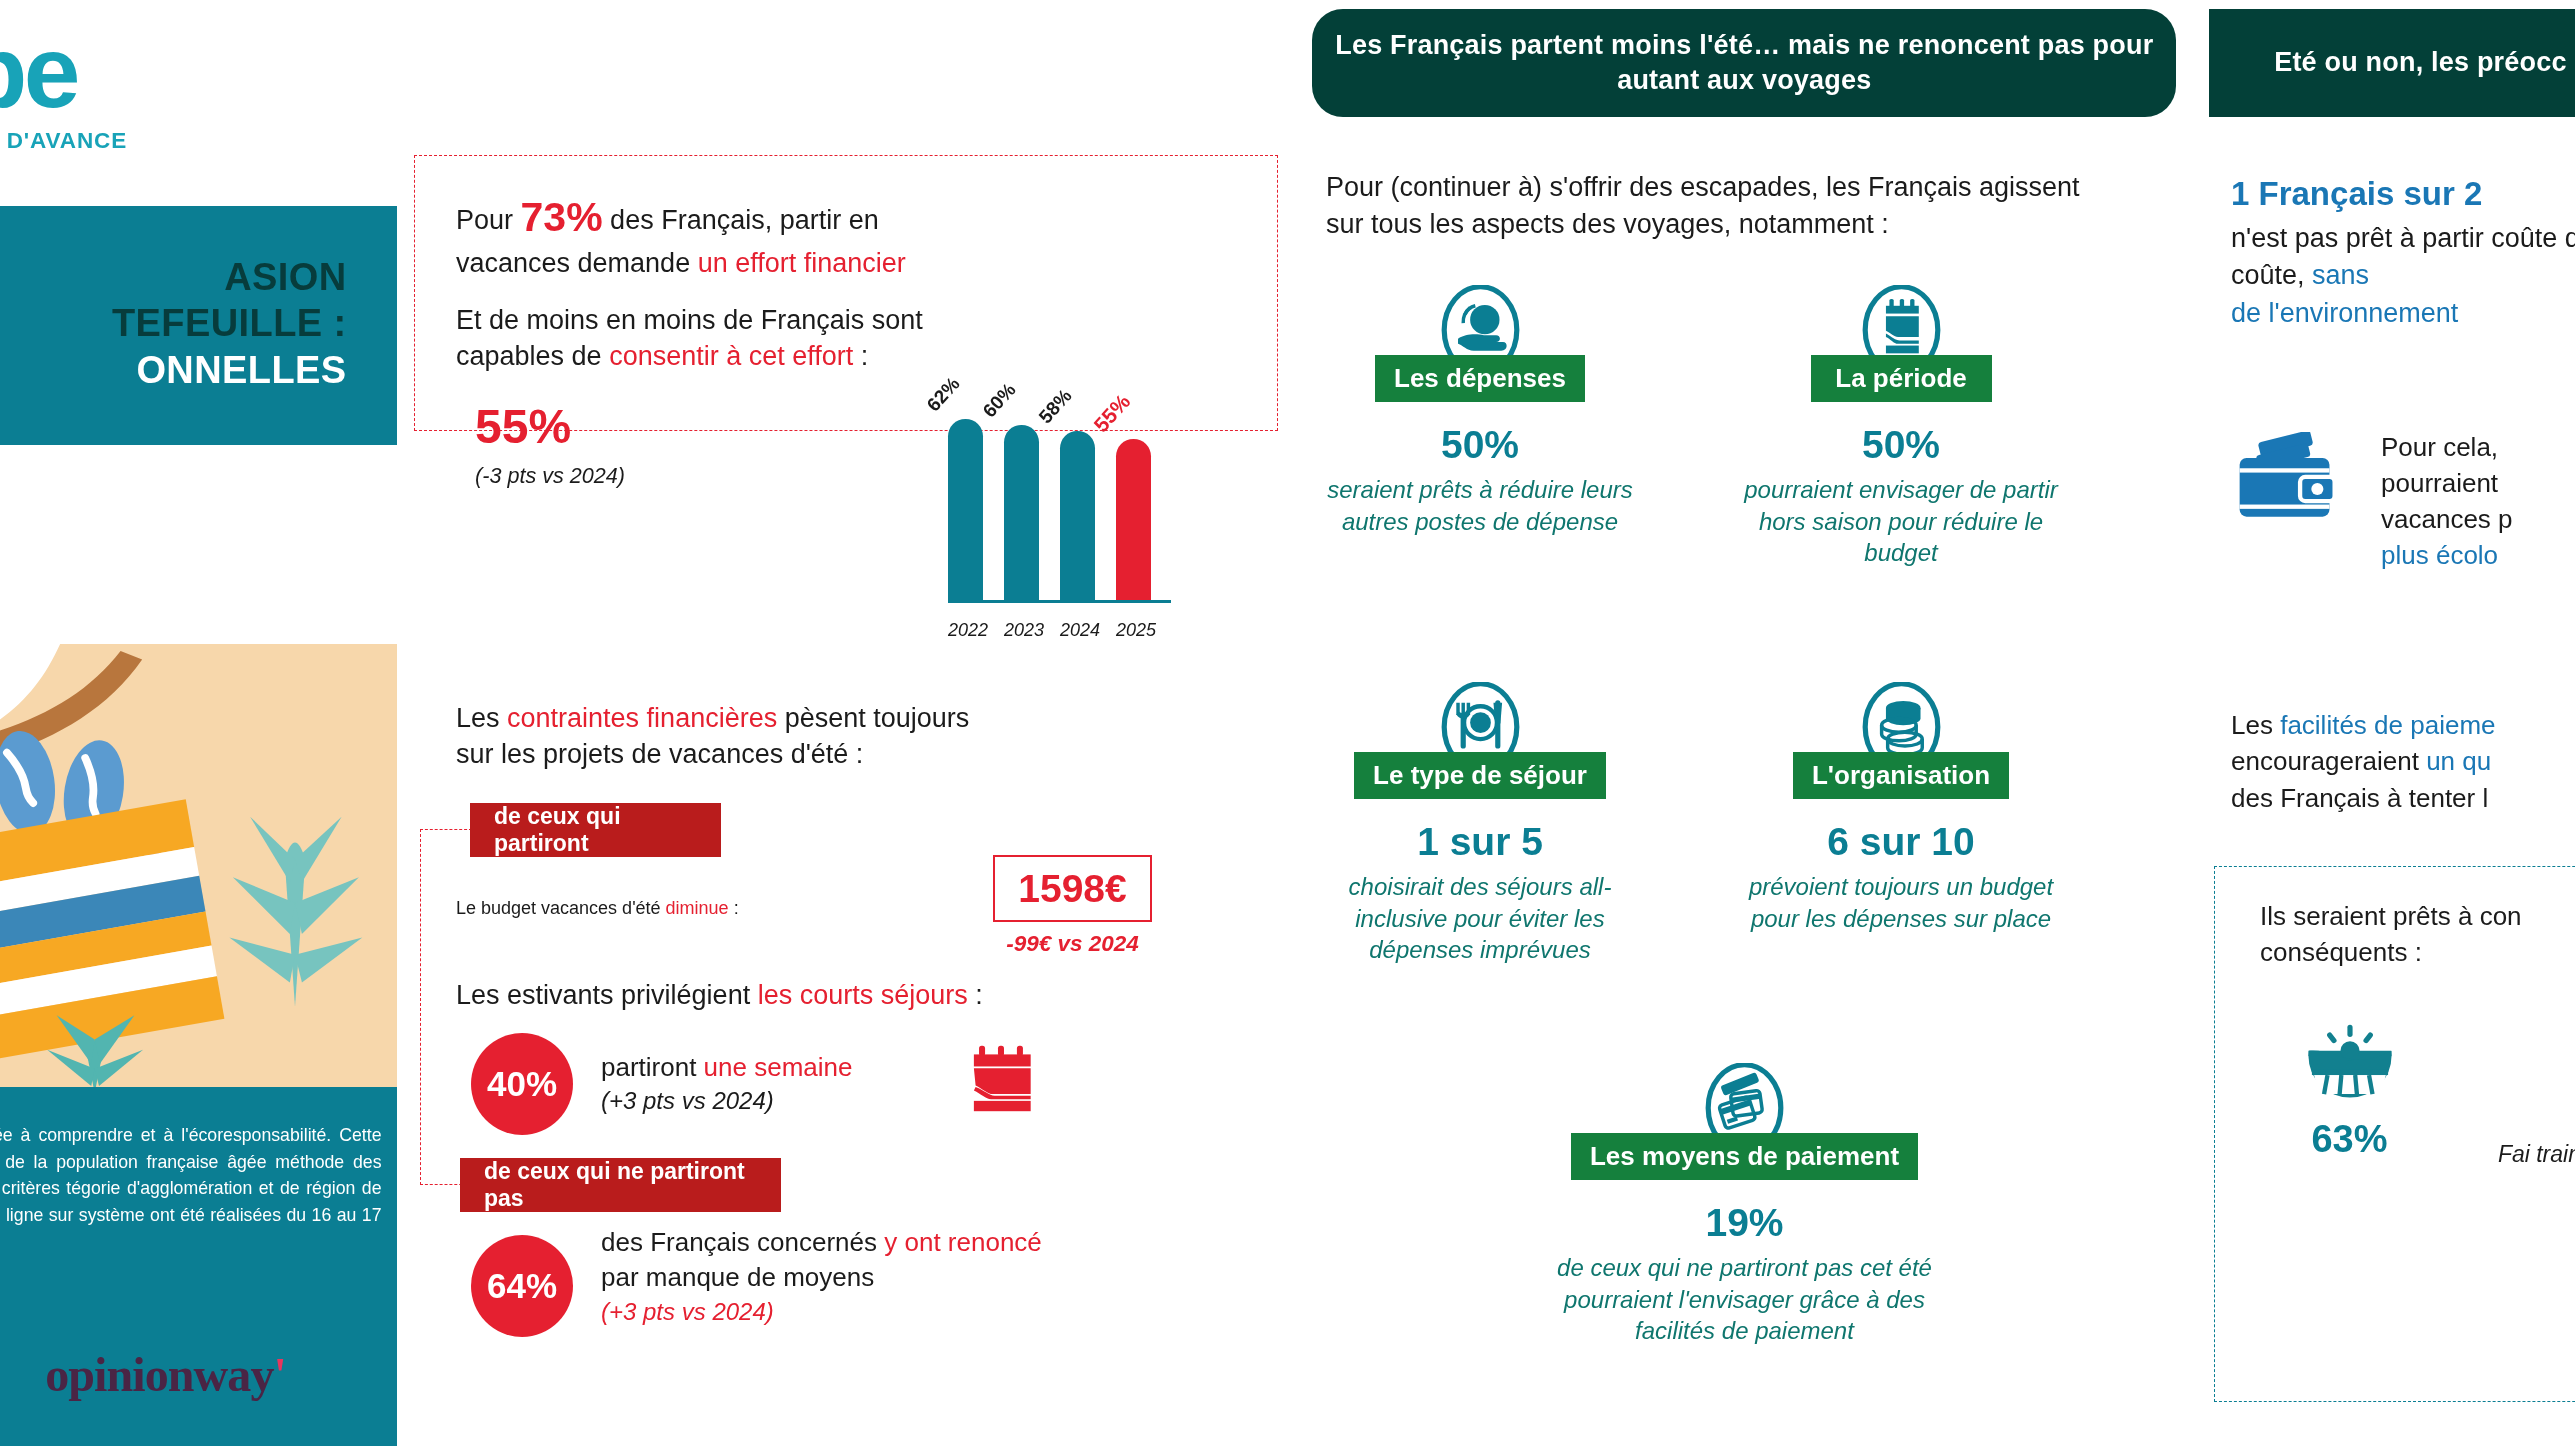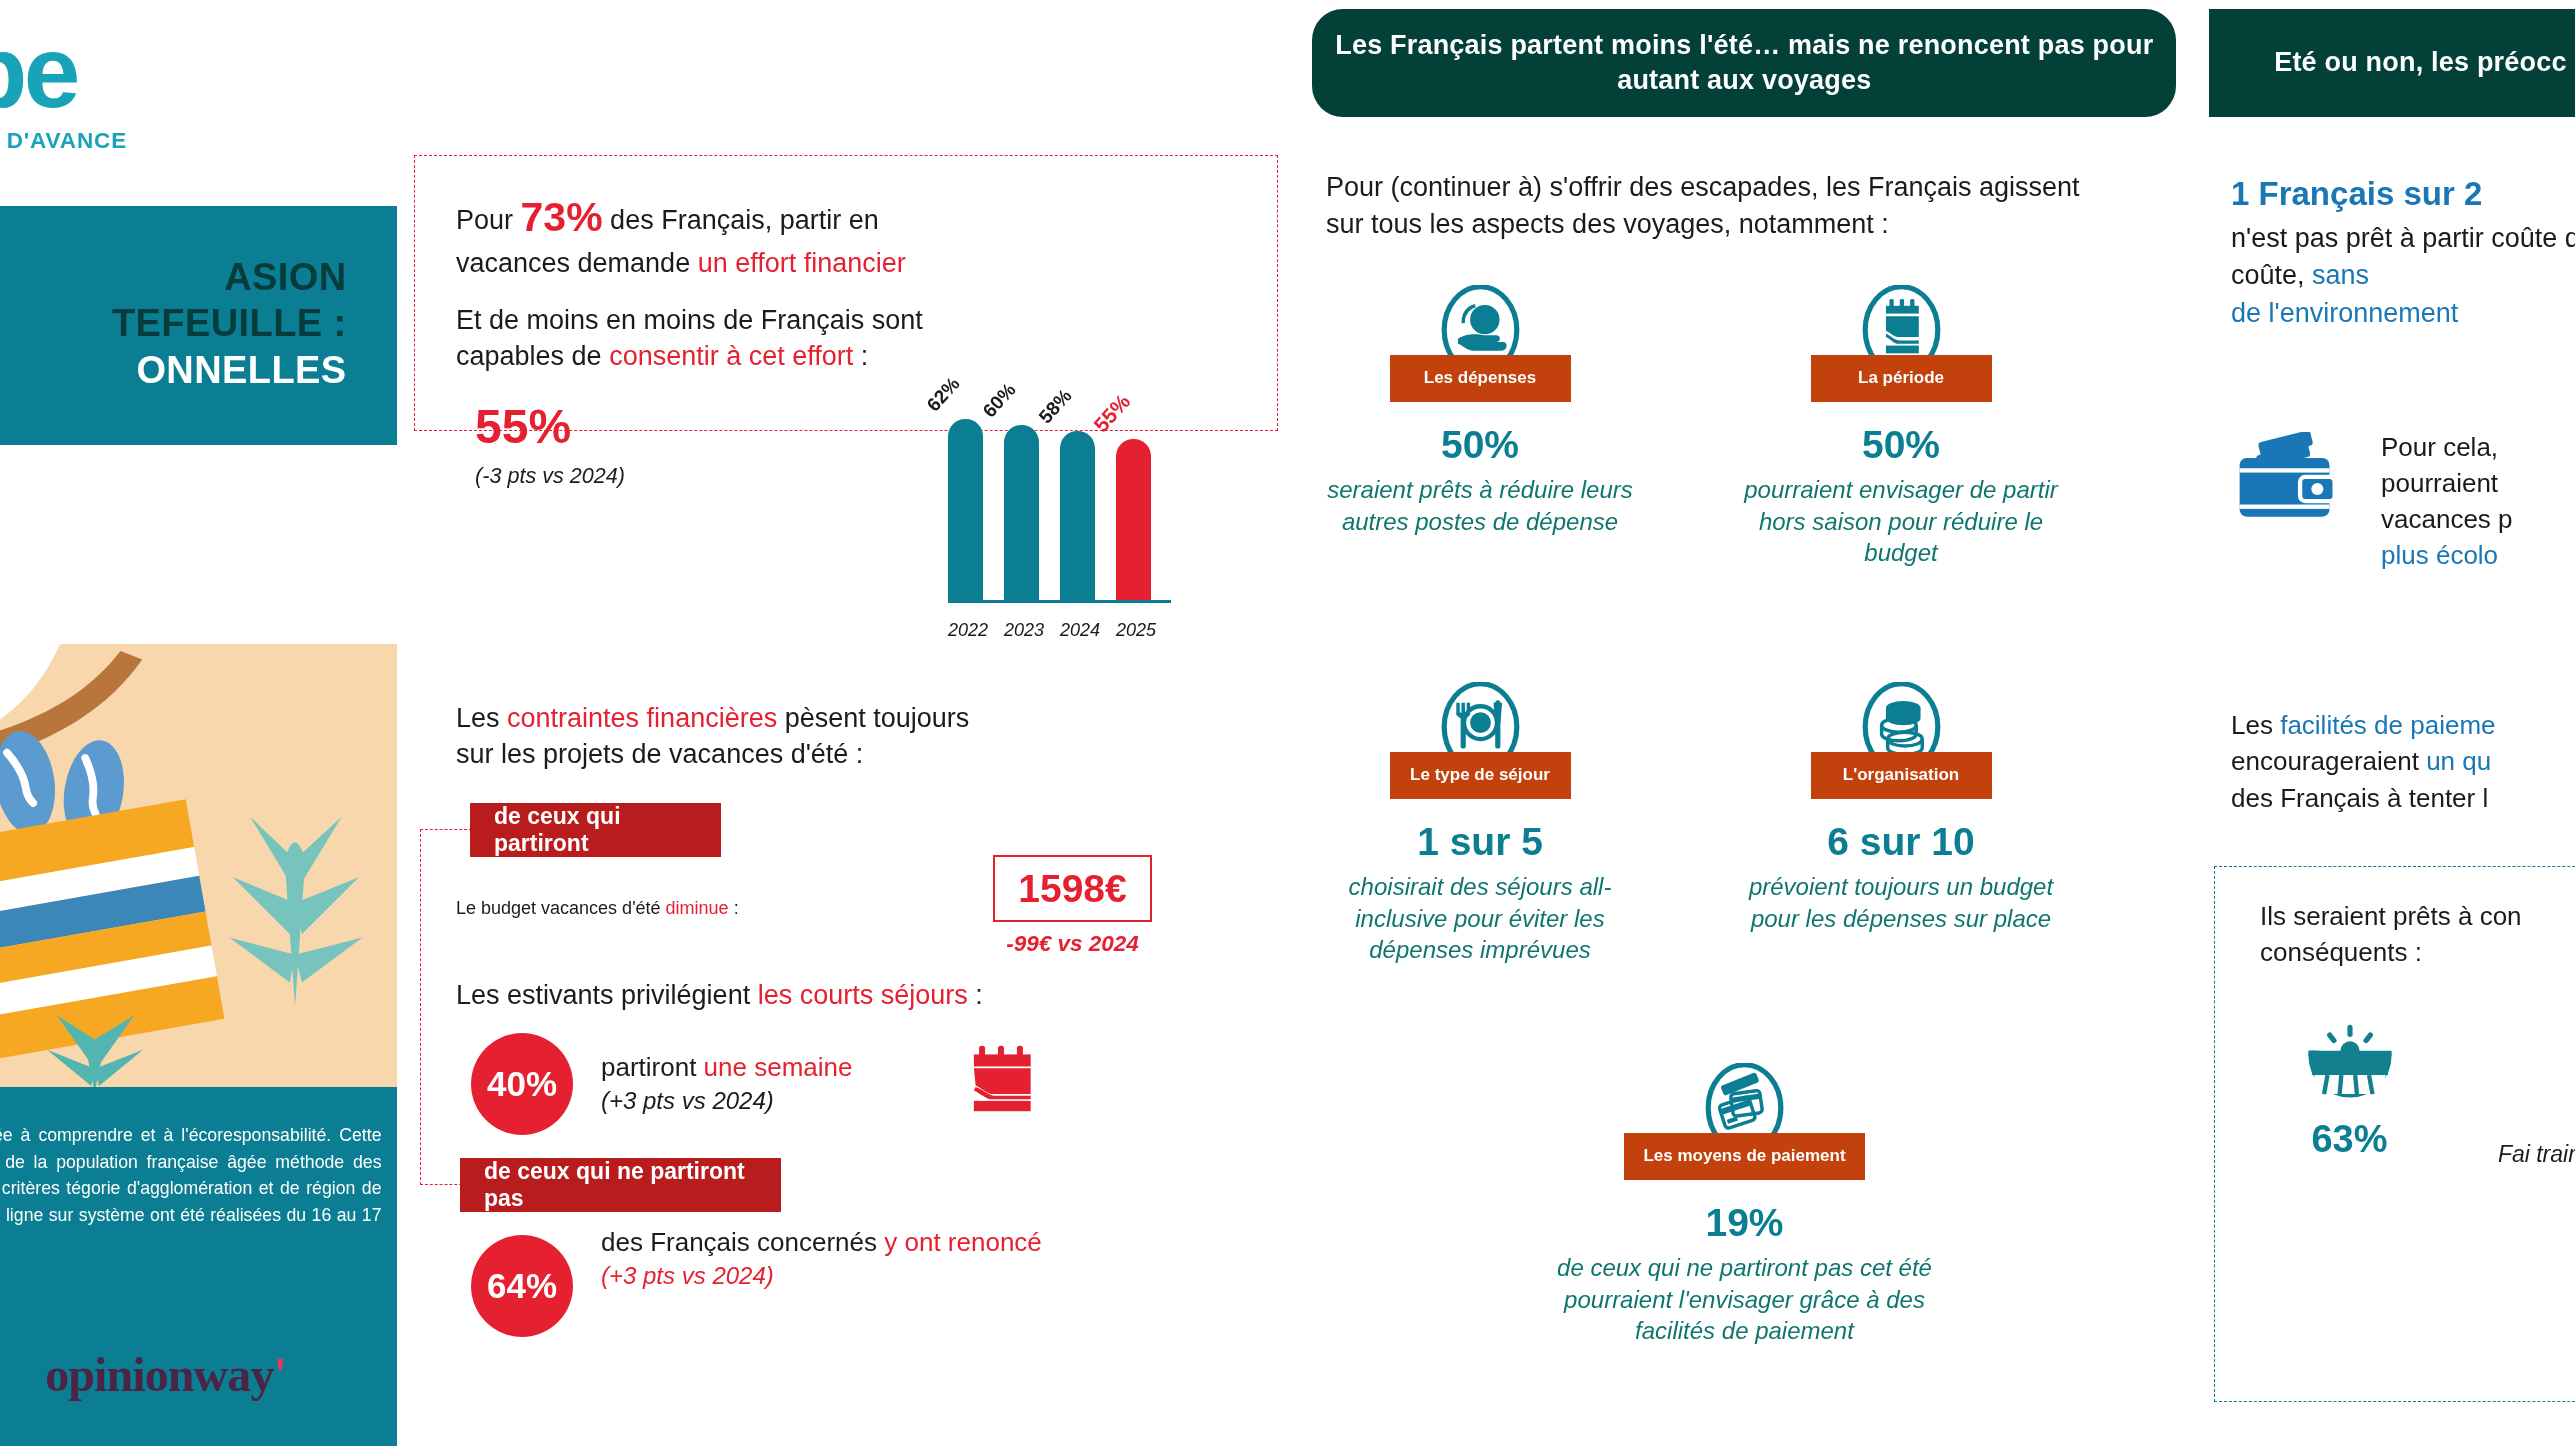--- a/index.html
+++ b/index.html
@@ -99,21 +99,21 @@
 
   
   .c2-intro { position:absolute; left:31px; top:169px; width:777px; font-size:27px; line-height:1.36; color:#1b1b1b; }
   .quad { position:absolute; width:328px; text-align:center; }
   .q1 { left:21px; top:285px; }
   .q2 { left:442px; top:285px; }
   .q3 { left:21px; top:682px; }
   .q4 { left:442px; top:682px; }
   .q5 { left:232px; top:1063px; }
   .ic-wrap { position:relative; height:92px; display:flex; justify-content:center; align-items:flex-start; }
-  .badge { position:relative; background:#c2410c; color:#fff; font-weight:700; font-size:17px; height:47px;
+  .badge { position:relative; background:#15803d; color:#fff; font-weight:700; font-size:26px; height:47px;
            display:flex; align-items:center; justify-content:center; margin:-22.5px auto 0; padding:0 19px; width:fit-content; min-width:181px; }
   .qnum { margin-top:22.5px; font-size:39px; font-weight:700; color:#0b7e93; line-height:1.1; }
   .qdesc { margin-top:7px; font-size:24px; font-style:italic; line-height:1.32; color:#0f766e; }
 
   
   .c3-lead { position:absolute; left:38px; top:171px; width:397px; font-size:27px; line-height:1.38; color:#1b1b1b; }
   .c3-lead .hd { font-size:33px; font-weight:700; color:#1a77b5; display:block; margin-bottom:3.5px; }
   .c3-wallet { position:absolute; left:38px; top:432px; }
   .c3-w-txt { position:absolute; left:188px; top:430px; width:276px; font-size:26px; line-height:1.38; color:#1b1b1b; }
   .c3-p2 { position:absolute; left:38px; top:707px; width:397px; font-size:26px; line-height:1.4; color:#1b1b1b; }
@@ -282,20 +282,21 @@
         <path d="M10,50 C20,54 26,60 32,60 L74,60 L74,64 L28,64 C22,64 16,58 8,54 Z" fill="#e52030"></path>
         <rect x="8" y="66" width="66" height="12" fill="#e52030"></rect>
       </svg>
     </div>
 
     <div class="tag tag2">de ceux qui ne partiront pas</div>
 
     <div class="circ circ2">64%</div>
     <div class="c1-s2">
       <div><span>des Français concernés </span><span class="red">y ont renoncé</span></div>
+      <div>par manque de moyens</div>
       <div class="it">(+3 pts vs 2024)</div>
     </div>
   </div>
 
   <div class="col col2">
     <div class="hdr hdr2">Les Français partent moins l'été… mais ne renoncent pas pour autant aux voyages</div>
     <div class="c2-intro">Pour (continuer à) s'offrir des escapades, les Français agissent sur tous les aspects des voyages, notamment :</div>
 
     <div class="quad q1">
       <div class="ic-wrap">

